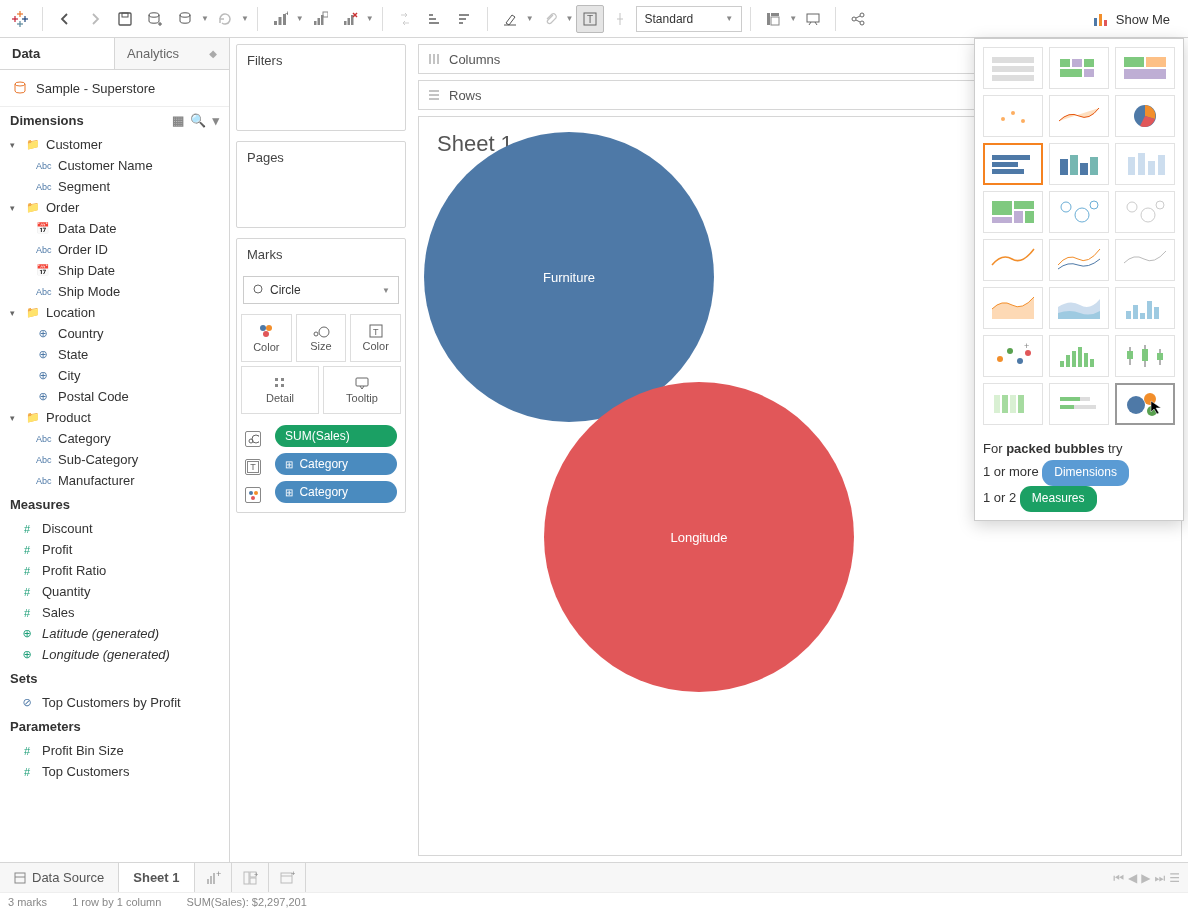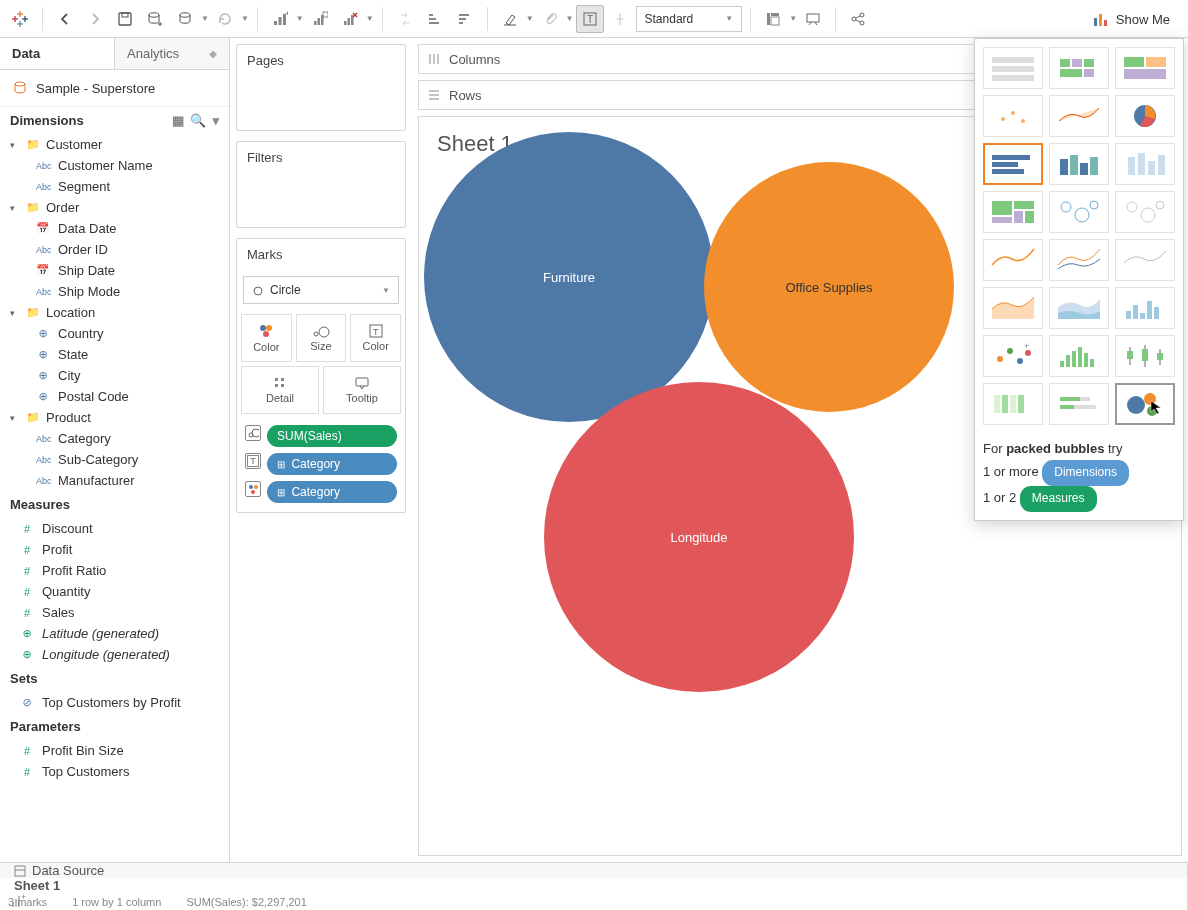--- a/index.html
+++ b/index.html
@@ -41,21 +41,21 @@
 
 
 .shelves { width:182px; padding:6px; display:flex; flex-direction:column; gap:10px;}
 .shelf-card { border:1px solid #d6d6d6; border-radius:2px; background:#fff;}
 .shelf-title { padding:8px 10px; font-size:13px; color:#444;}
 .shelf-body { min-height:54px;}
 .marks-select { margin:6px; border:1px solid #ccc; height:28px; display:flex; align-items:center; padding:0 8px; justify-content:space-between; cursor:pointer; font-size:12px;}
 .marks-grid { display:grid; grid-template-columns:repeat(3,1fr); gap:4px; padding:4px;}
 .marks-cell { border:1px solid #ddd; height:48px; display:flex; flex-direction:column; align-items:center; justify-content:center; gap:2px; cursor:pointer; font-size:11px; color:#555;}
 .marks-grid2 { display:grid; grid-template-columns:repeat(2,1fr); gap:4px; padding:0 4px 4px;}
-.pill-row { display:flex; align-items:flex-start; gap:6px; padding:3px 6px;}
+.pill-row { display:flex; align-items:flex-end; gap:14px; padding:3px 6px;}
 .pill { flex:1; height:22px; border-radius:11px; display:flex; align-items:center; padding:0 10px; color:#fff; font-size:12px; gap:6px;}
 .pill.green { background:#1ba064;}
 .pill.blue { background:#4a8bbf;}
 .pill-icon-box { width:16px; height:16px; border:1px solid #888; display:flex; align-items:center; justify-content:center; font-size:9px; color:#666; border-radius:2px;}
 
 
 .canvas-area { flex:1; display:flex; flex-direction:column;}
 .colrow-shelf { border:1px solid #d6d6d6; margin:6px 6px 0 6px; height:30px; display:flex; align-items:center; padding:0 8px; gap:8px; color:#555; font-size:13px;}
 .canvas { flex:1; margin:6px; border:1px solid #d6d6d6; position:relative; background:#fff;}
 .sheet-title { font-size:22px; color:#555; padding:14px 18px;}
@@ -67,21 +67,21 @@
 .sm-grid { display:grid; grid-template-columns:repeat(3,1fr); gap:6px;}
 .sm-cell { border:1px solid #e2e2e2; height:42px; display:flex; align-items:center; justify-content:center; cursor:pointer; background:#fff;}
 .sm-cell.selected { border:2px solid #f58220;}
 .sm-cell.active { border:2px solid #999;}
 .sm-hint { margin-top:12px; font-size:13px; line-height:1.8;}
 .sm-pill { display:inline-block; padding:2px 12px; border-radius:11px; color:#fff; font-size:12px;}
 .sm-pill.blue { background:#5a9bd4;}
 .sm-pill.green { background:#1ba064;}
 
 
-.bottom-tabs { height:30px; border-top:1px solid #d6d6d6; display:flex; align-items:stretch; background:#f7f7f7;flex-direction:column;}
+.bottom-tabs { height:30px; border-top:1px solid #d6d6d6; display:flex; align-items:stretch; background:#f7f7f7;}
 .btab { padding:0 14px; display:flex; align-items:center; gap:6px; border-right:1px solid #d6d6d6; cursor:pointer; font-size:13px; color:#555;}
 .btab.active { background:#fff; font-weight:600;}
 .btab.icon-only { padding:0 10px;}
 .nav-right { margin-left:auto; display:flex; align-items:center; gap:4px; padding:0 8px; color:#bbb;}
 
 
 .status-bar { height:18px; padding:0 8px; display:flex; align-items:center; gap:25px; font-size:11px; color:#888; border-top:1px solid #eee;}
 
 svg { display:block; }
 </style>
@@ -412,31 +412,31 @@
         </div>
         <div class="field-item" style="padding-left: 20px;">
           <span class="field-icon meas">#</span>
           <span>Top Customers</span>
         </div>
       </div>
   </div>
 
   <div class="shelves">
     <div class="shelf-card">
+      <div class="shelf-title">Filters</div>
+      <div class="shelf-body"></div>
+    </div>
+    <div class="shelf-card">
       <div class="shelf-title">Pages</div>
-      <div class="shelf-body"></div>
-    </div>
-    <div class="shelf-card">
-      <div class="shelf-title">Filters</div>
       <div class="shelf-body"></div>
     </div>
     <div class="shelf-card">
       <div class="shelf-title">Marks</div>
       <div class="marks-select">
-        <span style="display:flex;align-items:flex-end;gap:6px;">
+        <span style="display:flex;align-items:flex-start;gap:6px;">
             <svg width="12" height="12">
               <circle cx="6" cy="6" r="4" fill="none" stroke="#666"></circle>
             </svg>
             <span>Circle</span>
           </span>
         <span class="tb-caret">▼</span>
       </div>
       <div class="marks-grid">
         <div class="marks-cell">
             <svg width="16" height="16">
@@ -531,21 +531,20 @@
           <line x1="2" y1="3" x2="12" y2="3" stroke="#888"></line>
           <line x1="2" y1="7" x2="12" y2="7" stroke="#888"></line>
           <line x1="2" y1="11" x2="12" y2="11" stroke="#888"></line>
         </svg>
       <span>Rows</span>
     </div>
     <div class="canvas">
       <div class="sheet-title">Sheet 1</div>
       <div class="bubble-chart" id="bubbles">
           <div class="bubble" style="left: 5px; top: -35px; width: 290px; height: 290px; background: rgb(78, 121, 167);">Furniture</div>
-          <div class="bubble" style="left: 285px; top: -5px; width: 250px; height: 250px; background: rgb(242, 142, 43); color: rgb(51, 51, 51);">Office Supplies</div>
           <div class="bubble" style="left: 125px; top: 215px; width: 310px; height: 310px; background: rgb(225, 87, 89);">Longitude</div>
         </div>
     </div>
   </div>
 </div>
 
 <div class="showme-panel">
   <div class="sm-grid" id="sm-grid">
       <div class="sm-cell">
         <svg width="50" height="30">

